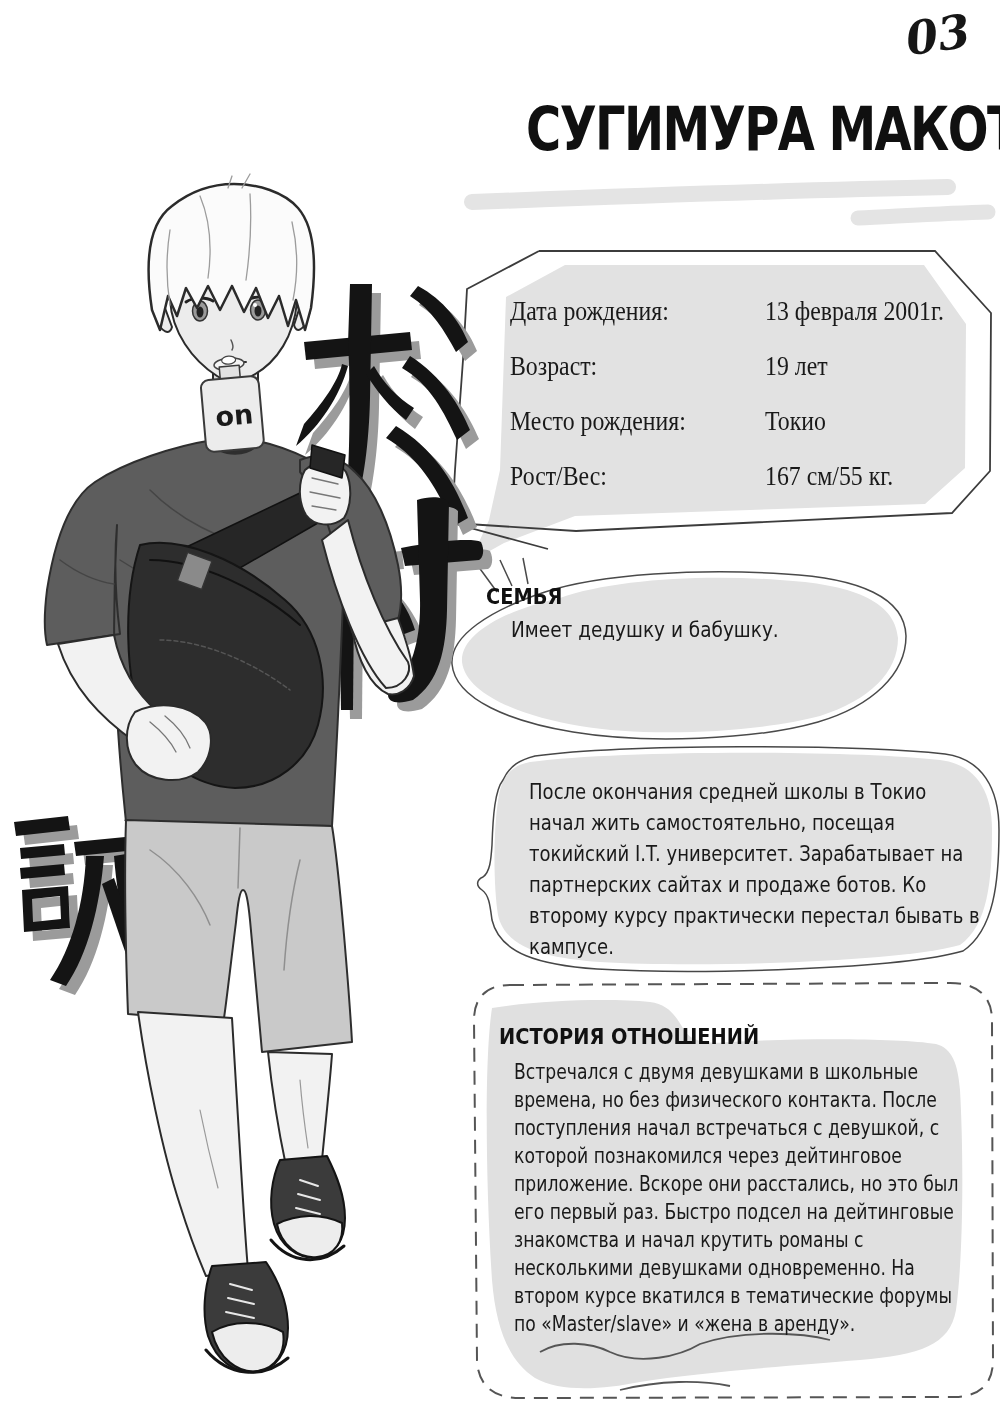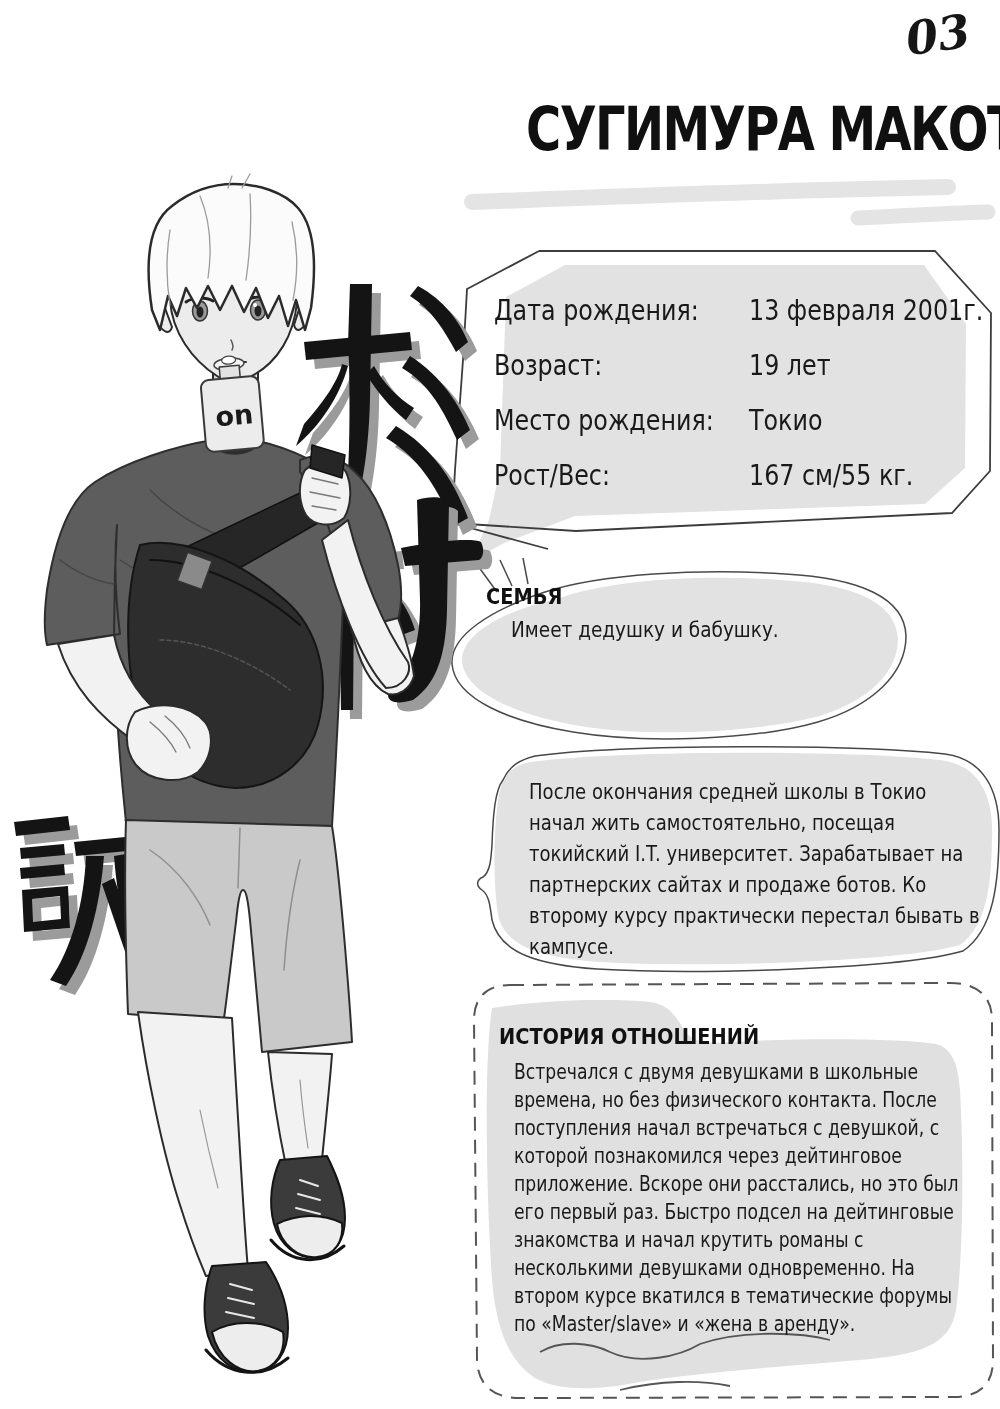--- a/index.html
+++ b/index.html
@@ -7,21 +7,21 @@
        font-family:"DejaVu Sans",sans-serif;color:#191919;}
   svg.art{position:absolute;left:0;top:0;z-index:1;}
   .txt{position:absolute;z-index:3;}
   .cond{transform:scaleX(0.84);transform-origin:0 0;}
   .page-num{left:906px;top:8px;font-family:"DejaVu Serif",serif;
             font-style:italic;font-weight:bold;font-size:46px;
             transform:rotate(-8deg);color:#161616;}
   .title{left:418px;top:94px;width:540px;text-align:right;
          font-weight:bold;font-size:60px;letter-spacing:-2px;color:#101010;
          transform:scaleX(0.8);transform-origin:100% 50%;white-space:nowrap;}
-  .profile{left:494px;top:283px;width:480px;}
+  .profile{left:510px;top:283px;width:480px;font-family:Liberation Serif, serif;}
   .p-row{height:55px;display:flex;align-items:center;font-size:28px;
          transform:scaleX(0.85);transform-origin:0 50%;white-space:nowrap;}
   .p-label{width:300px;flex:none;}
   .p-value{flex:1;}
   .sec-head{font-weight:bold;font-size:22px;letter-spacing:0;color:#111;
             transform:scaleX(0.88);transform-origin:0 0;white-space:nowrap;}
   .family-head{left:486px;top:584px;}
   .family-text{left:511px;top:617px;font-size:22px;white-space:nowrap;}
   .bio-text{left:529px;top:776px;width:545px;font-size:21.5px;line-height:31px;}
   .hist-head{left:499px;top:1024px;}

